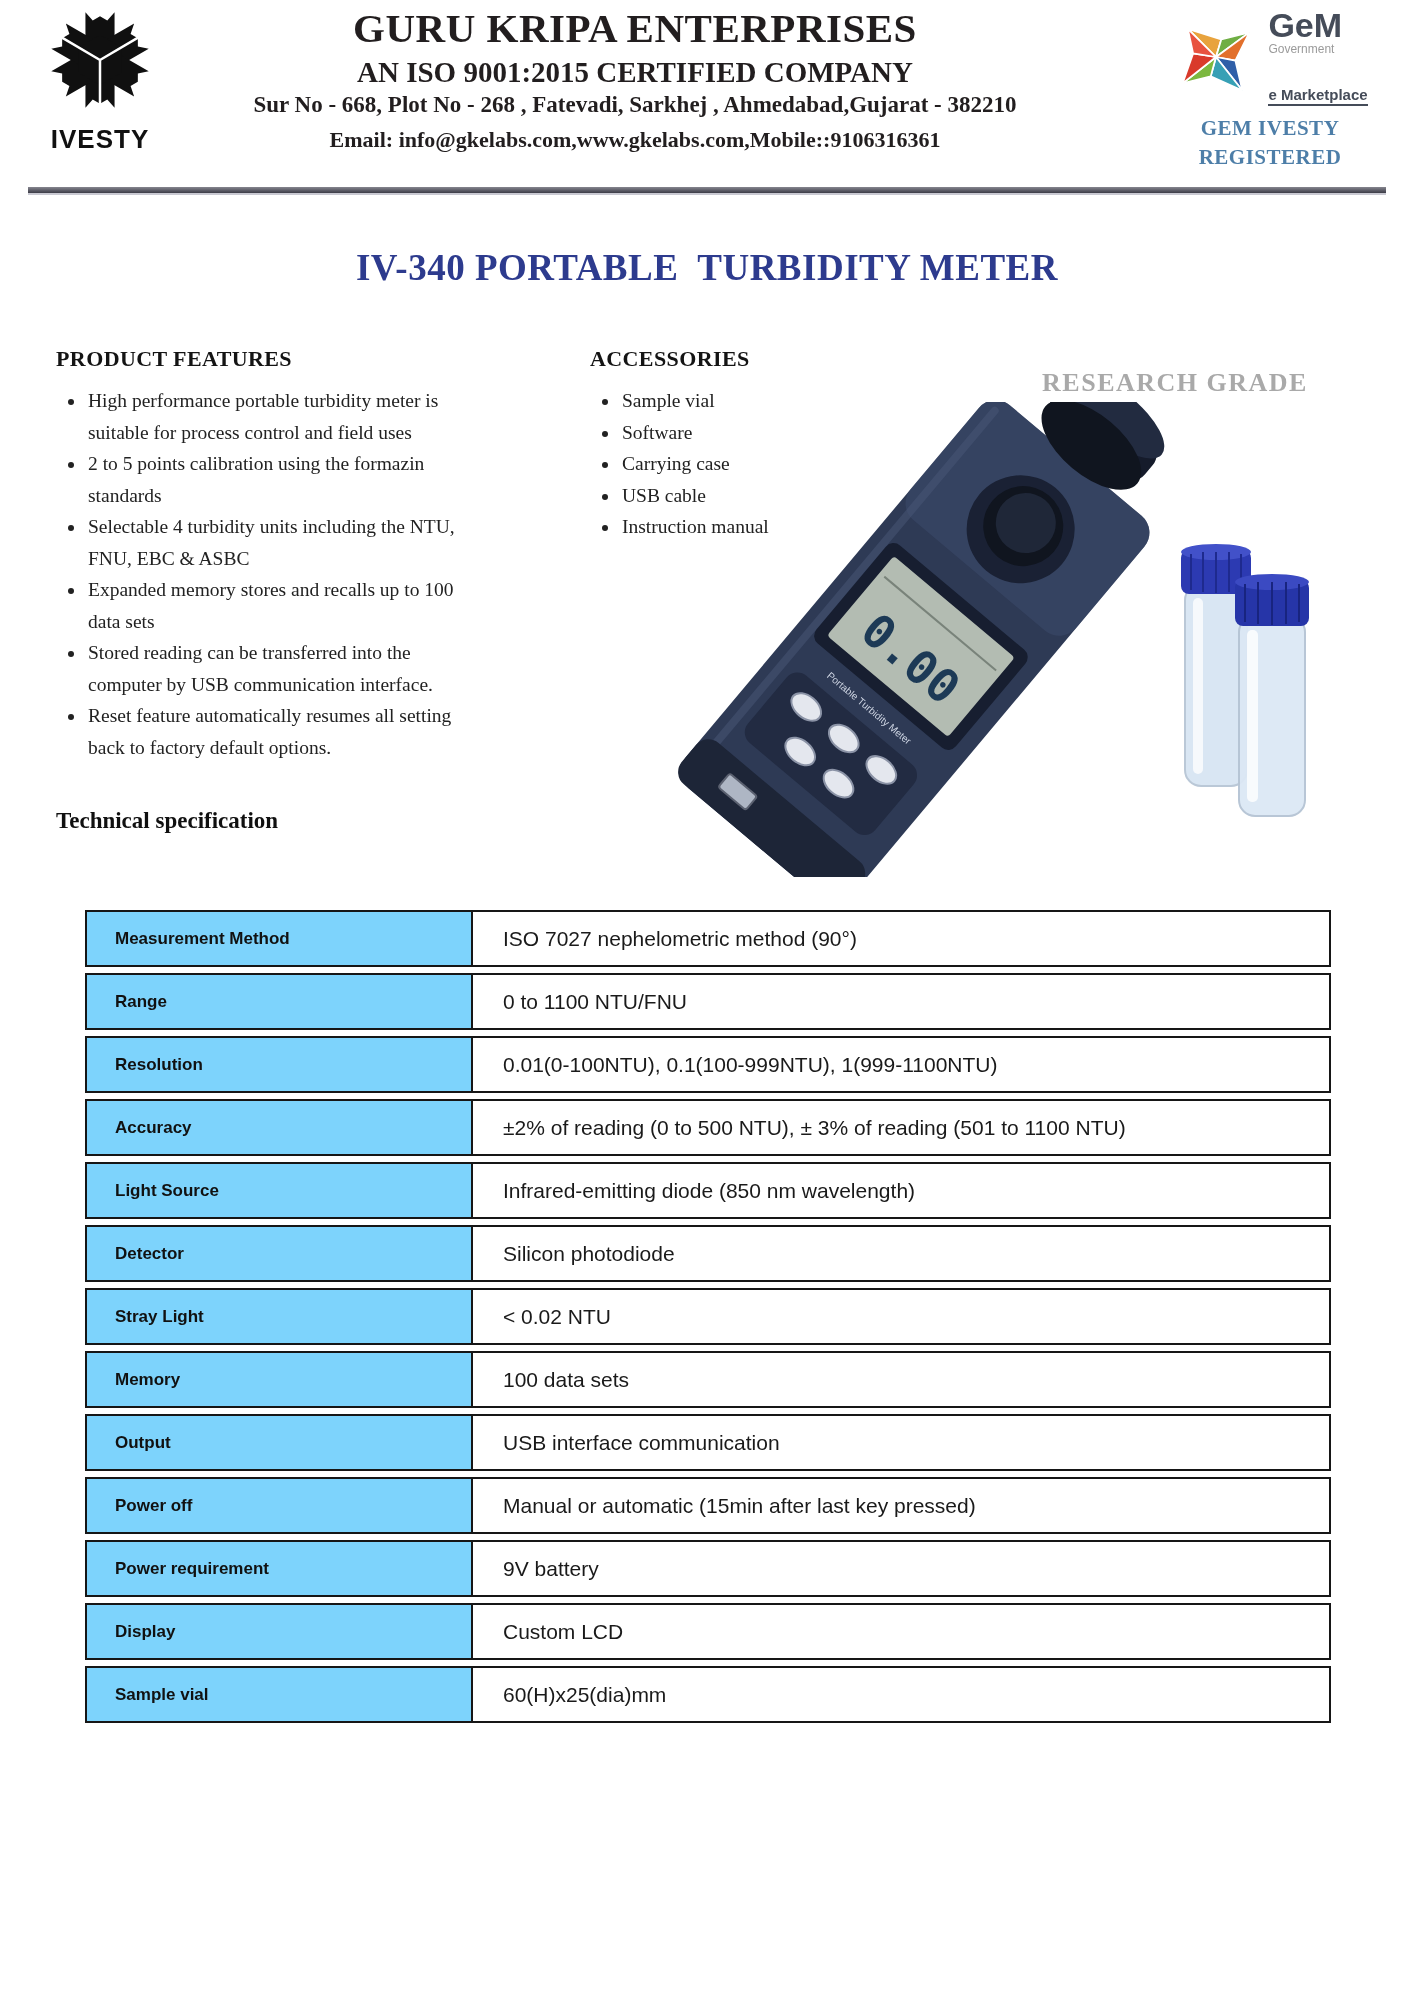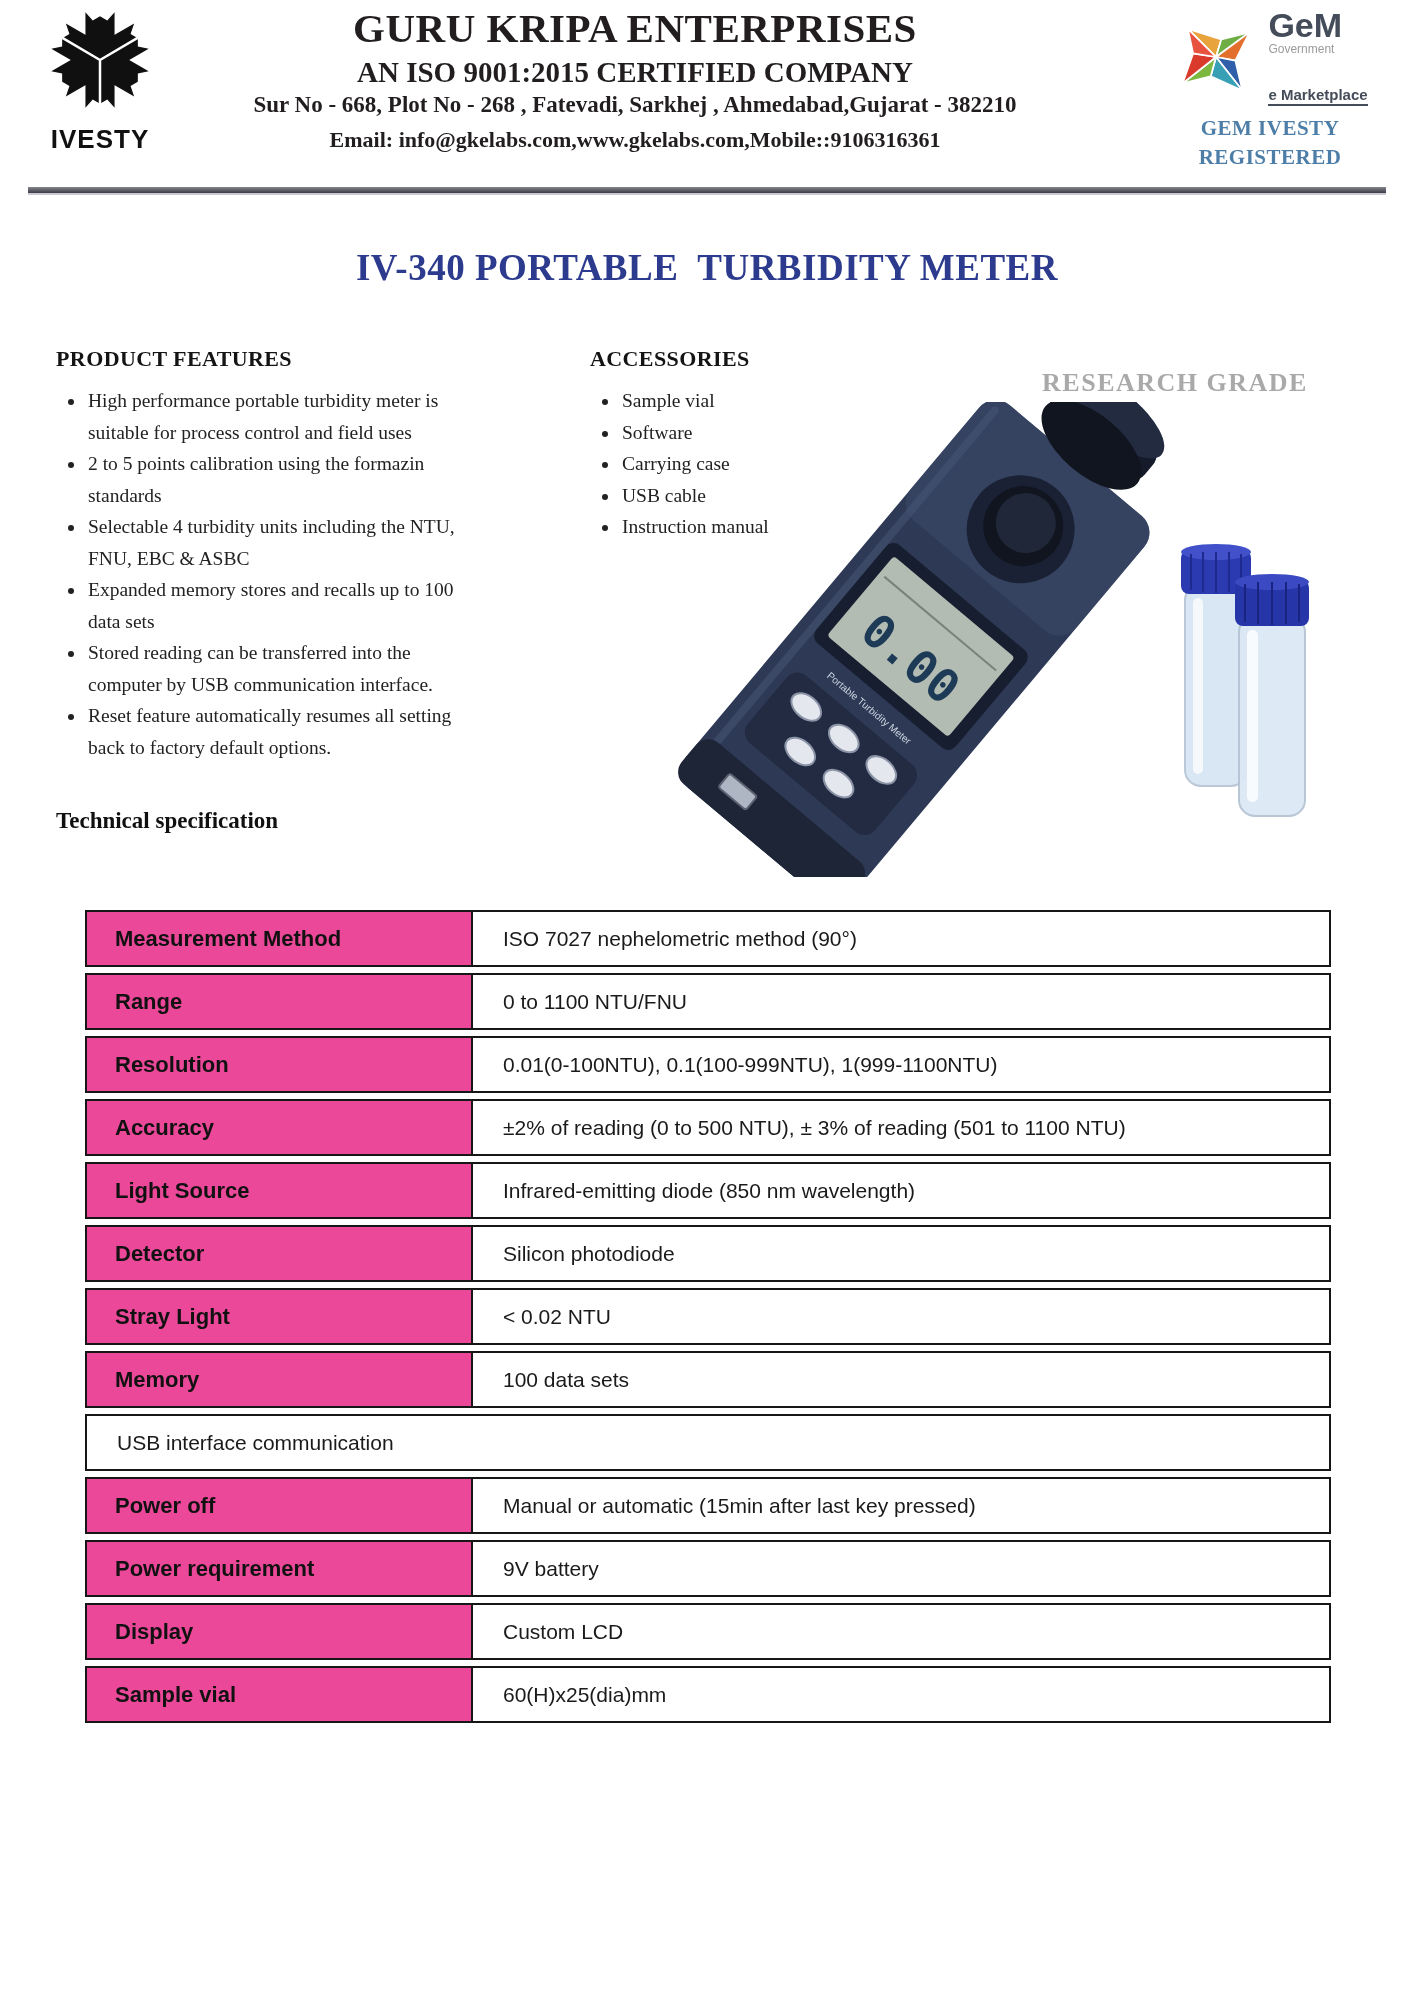--- a/index.html
+++ b/index.html
@@ -51,22 +51,22 @@
   .watermark{position:absolute;left:1005px;top:368px;width:340px;text-align:center;
     font-size:26px;font-weight:bold;color:#a9a9a9;letter-spacing:1.5px;}
   .product-illustration{position:absolute;left:655px;top:402px;width:690px;height:475px;}
 
   
   .spec-heading{position:absolute;left:56px;top:808px;font-size:23px;font-weight:bold;color:#101010;}
   .spec-table{position:absolute;left:85px;top:910px;width:1246px;font-family:"Liberation Sans",sans-serif;}
   .spec-row{display:flex;align-items:stretch;height:57px;box-sizing:border-box;
     border:2px solid #161616;margin-bottom:6px;background:#fff;}
   .spec-label{flex:0 0 386px;box-sizing:border-box;display:flex;align-items:center;
-    padding-left:28px;background:#ec4899;border-right:2px solid #161616;
-    font-weight:bold;font-size:22px;color:#111;}
+    padding-left:28px;background:#7dd3fc;border-right:2px solid #161616;
+    font-weight:bold;font-size:17px;color:#111;}
   .spec-value{flex:1;display:flex;align-items:center;padding-left:30px;
     font-size:21px;color:#1a1a1a;}
 </style>
 </head>
 <body>
 
 <div class="page">
 
   <div class="brand-block">
     <svg width="104" height="104" viewBox="0 0 100 100">
@@ -230,20 +230,21 @@
     </div>
     <div class="spec-row">
       <div class="spec-label">Stray Light</div>
       <div class="spec-value">&lt; 0.02 NTU</div>
     </div>
     <div class="spec-row">
       <div class="spec-label">Memory</div>
       <div class="spec-value">100 data sets</div>
     </div>
     <div class="spec-row">
+      <div class="spec-label">Output</div>
       <div class="spec-value">USB interface communication</div>
     </div>
     <div class="spec-row">
       <div class="spec-label">Power off</div>
       <div class="spec-value">Manual or automatic (15min after last key pressed)</div>
     </div>
     <div class="spec-row">
       <div class="spec-label">Power requirement</div>
       <div class="spec-value">9V battery</div>
     </div>

